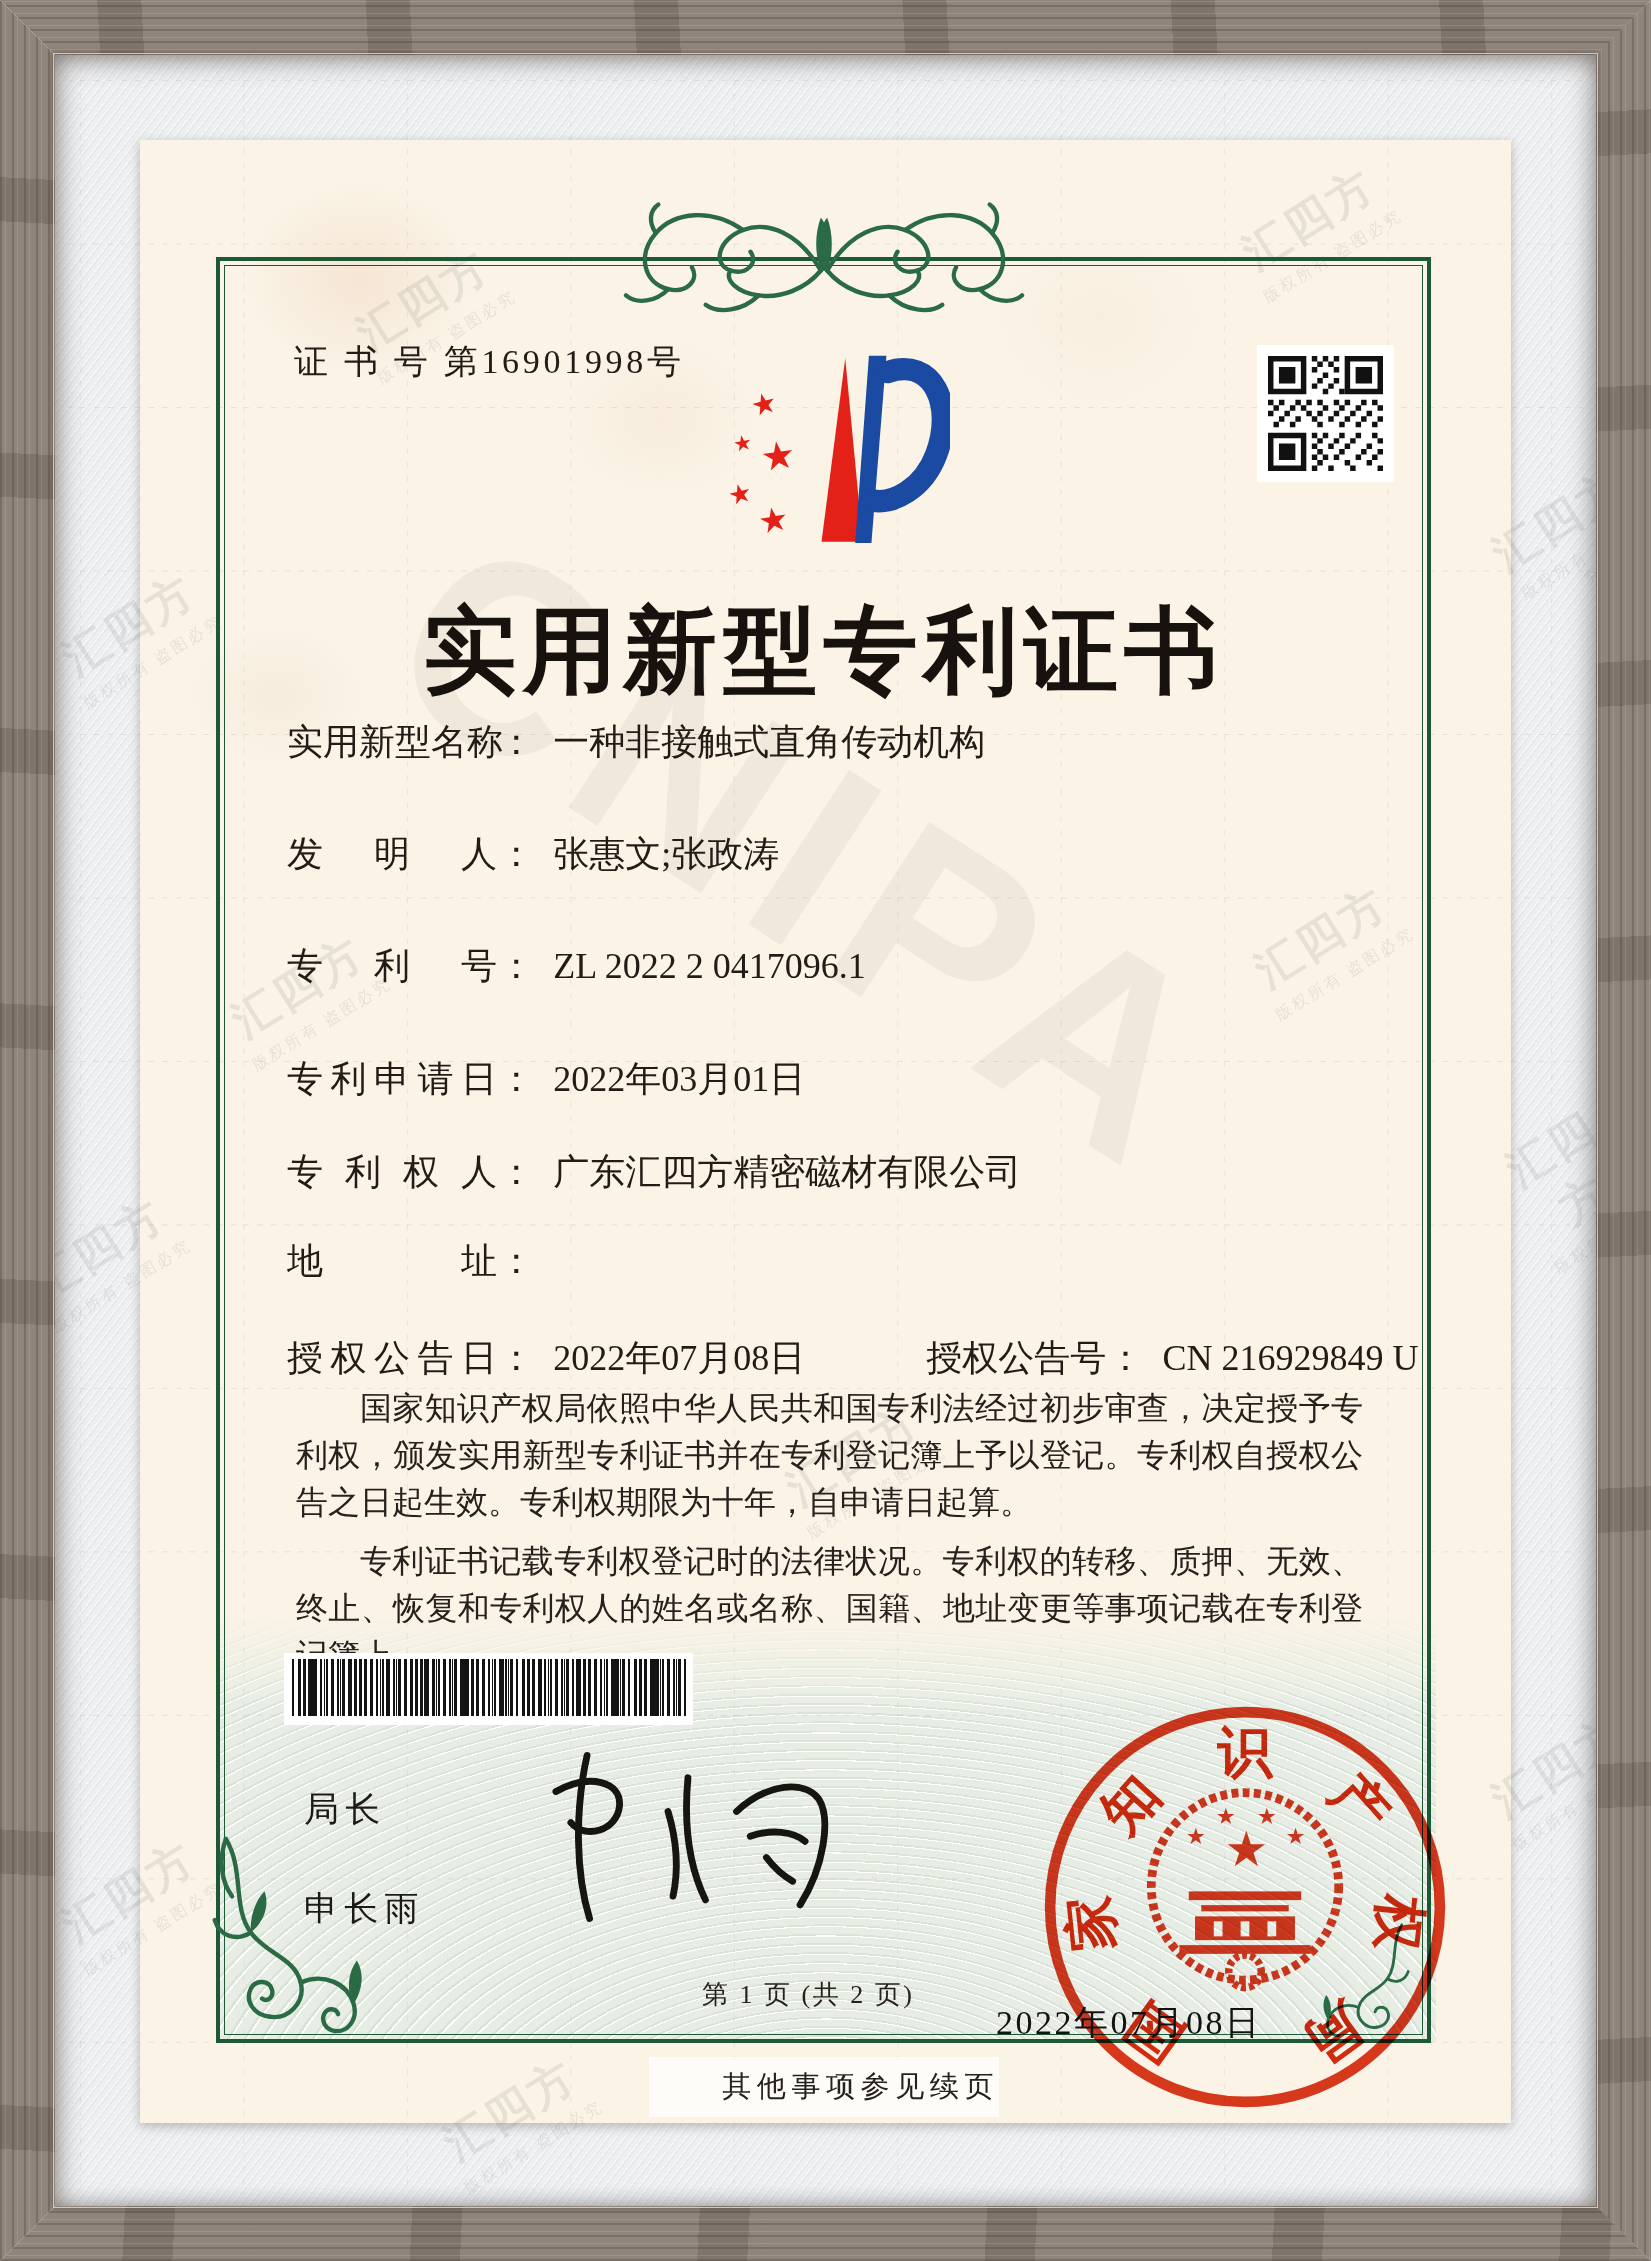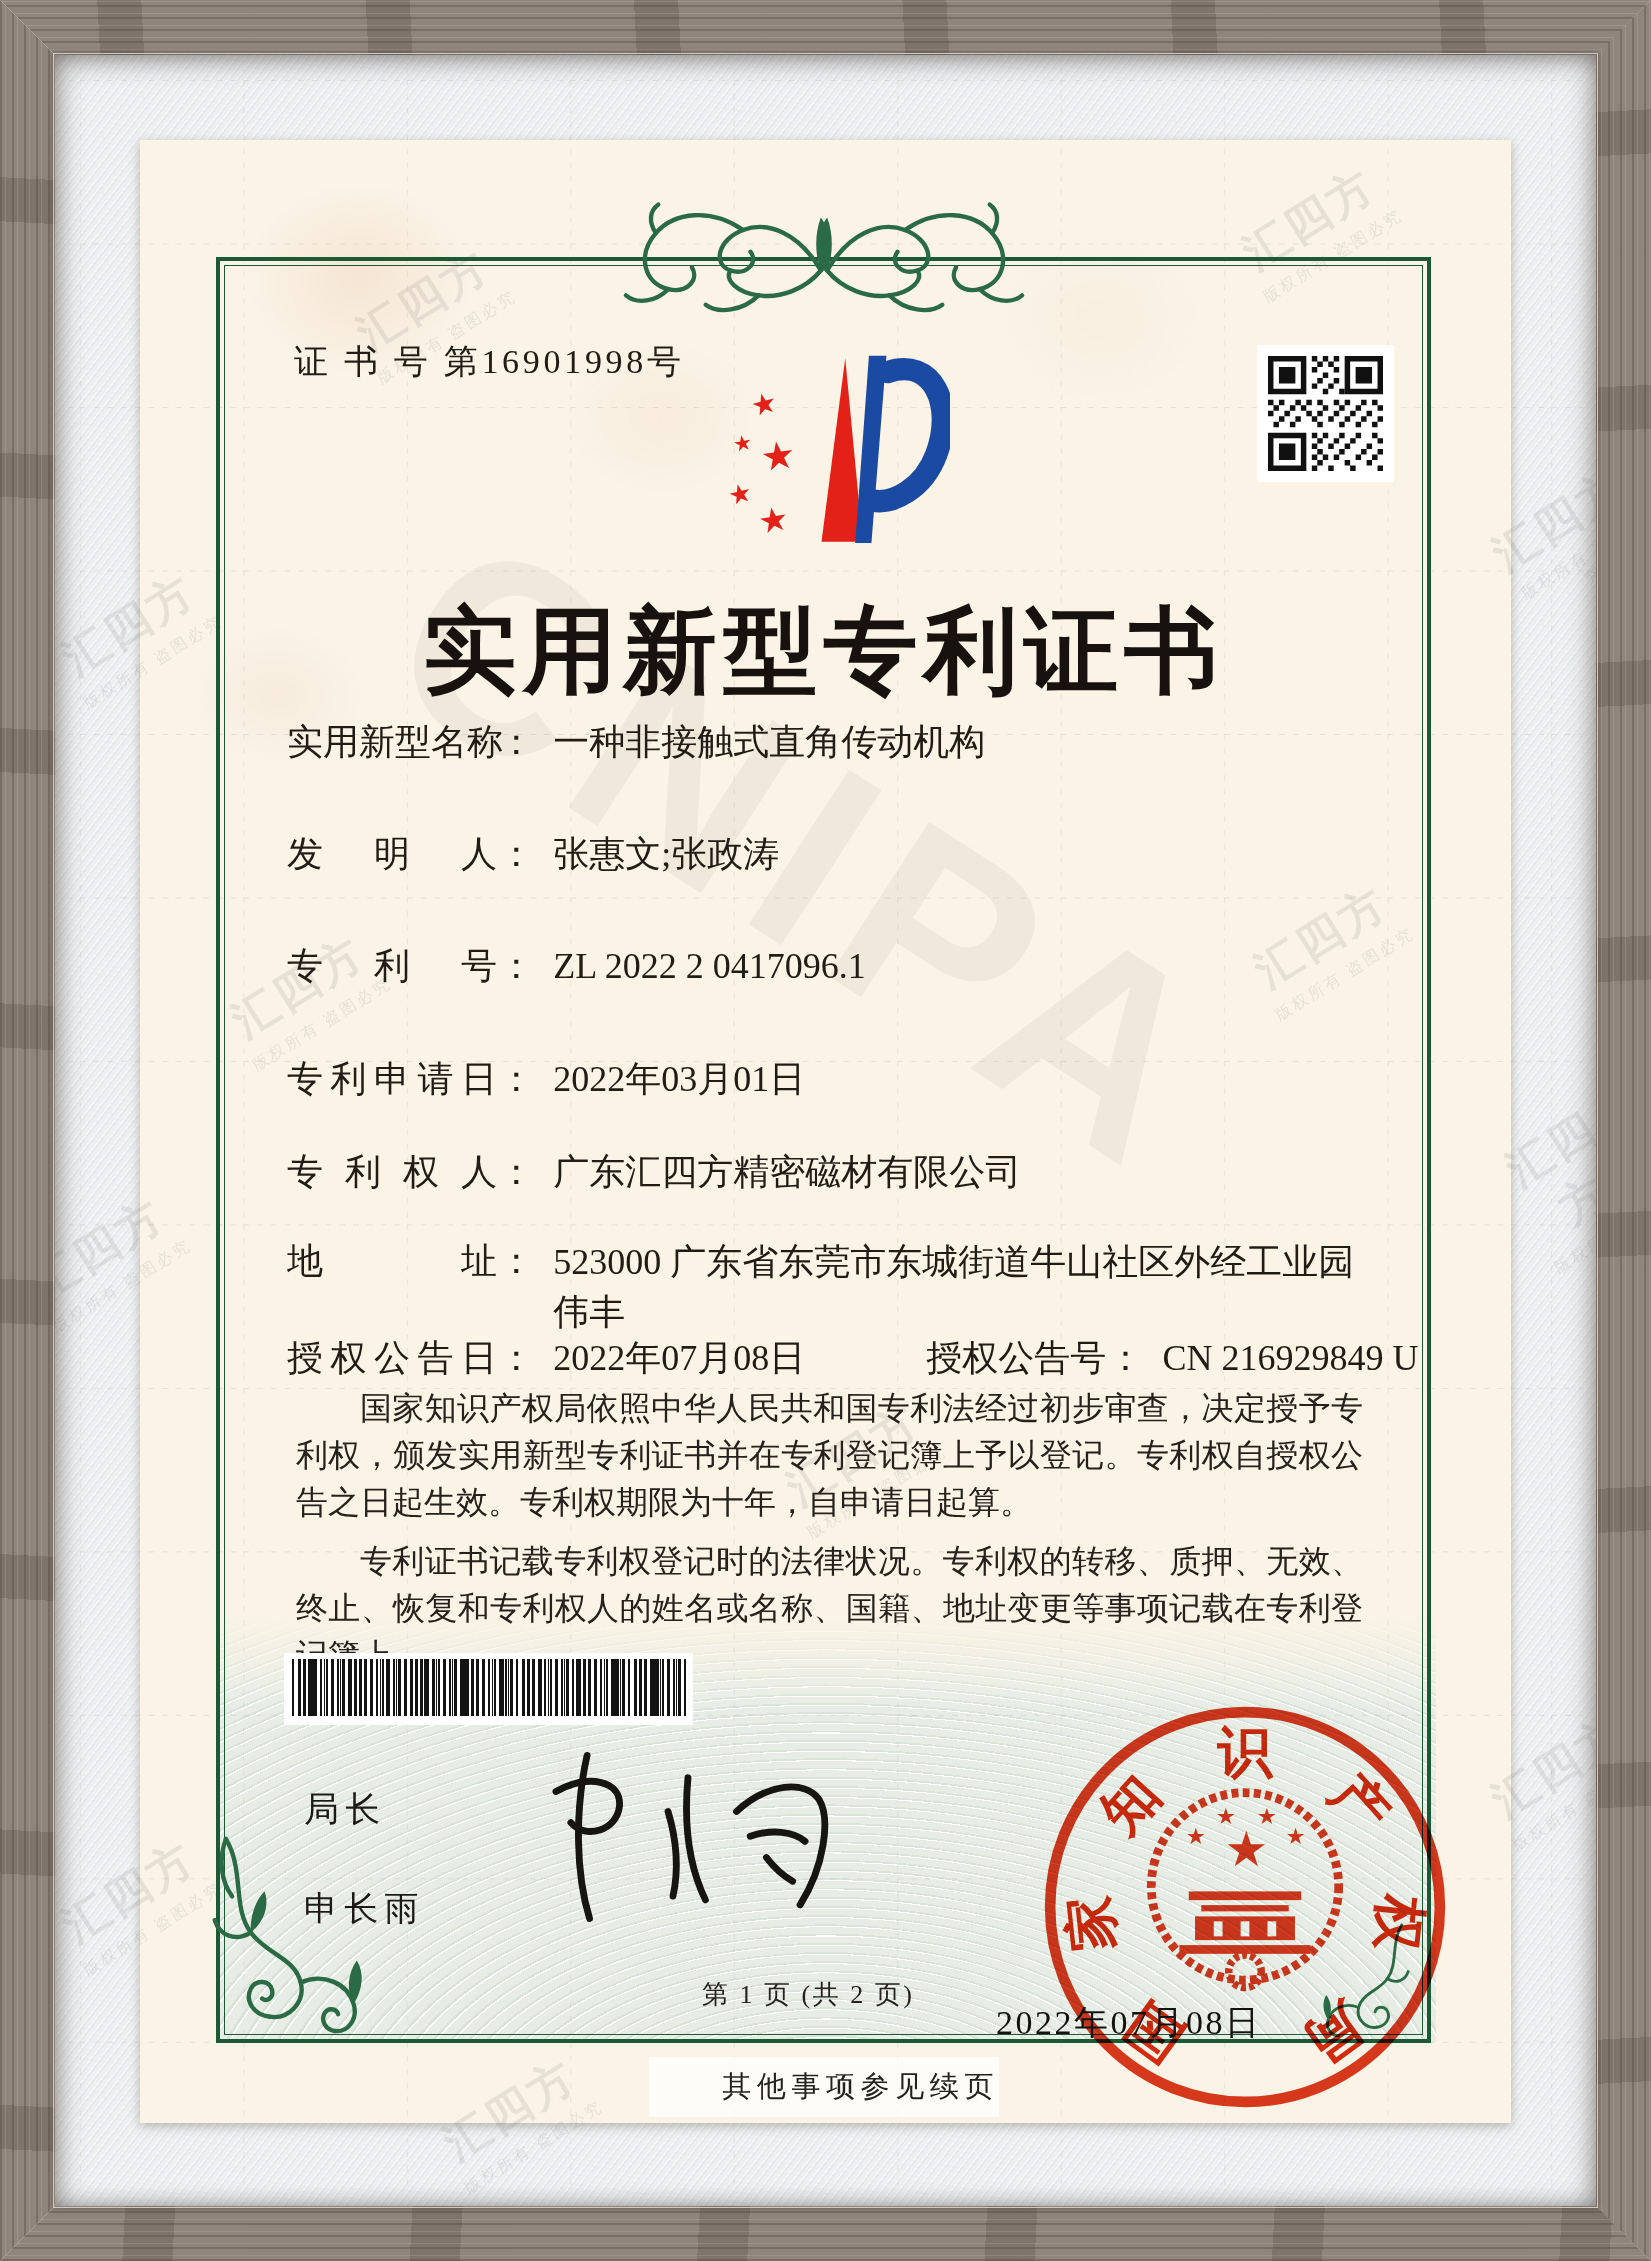--- a/index.html
+++ b/index.html
@@ -237,21 +237,21 @@
   <div class="row" style="top:942px">
     <span class="flabel">专利号</span><span class="colon">：</span><span class="fval">ZL 2022 2 0417096.1</span>
   </div>
   <div class="row" style="top:1055px">
     <span class="flabel">专利申请日</span><span class="colon">：</span><span class="fval">2022年03月01日</span>
   </div>
   <div class="row" style="top:1148px">
     <span class="flabel">专利权人</span><span class="colon">：</span><span class="fval">广东汇四方精密磁材有限公司</span>
   </div>
   <div class="row" style="top:1237px">
-    <span class="flabel">地址</span><span class="colon">：</span><span class="addr-val"><span style="display:block">523000 广东省东莞市东城街道牛山社区外经工业园伟丰</span></span>
+    <span class="flabel">地址</span><span class="colon">：</span><span class="addr-val"></span>
   </div>
   <div class="row" style="top:1334px">
     <span class="flabel">授权公告日</span><span class="colon">：</span><span class="fval">2022年07月08日</span>
     <span class="g2">授权公告号</span><span class="colon">：</span><span class="fval">CN 216929849 U</span>
   </div>
 
   <div class="paras">
     <p>国家知识产权局依照中华人民共和国专利法经过初步审查，决定授予专利权，颁发实用新型专利证书并在专利登记簿上予以登记。专利权自授权公告之日起生效。专利权期限为十年，自申请日起算。</p>
     <p>专利证书记载专利权登记时的法律状况。专利权的转移、质押、无效、终止、恢复和专利权人的姓名或名称、国籍、地址变更等事项记载在专利登记簿上。</p>
   </div>

